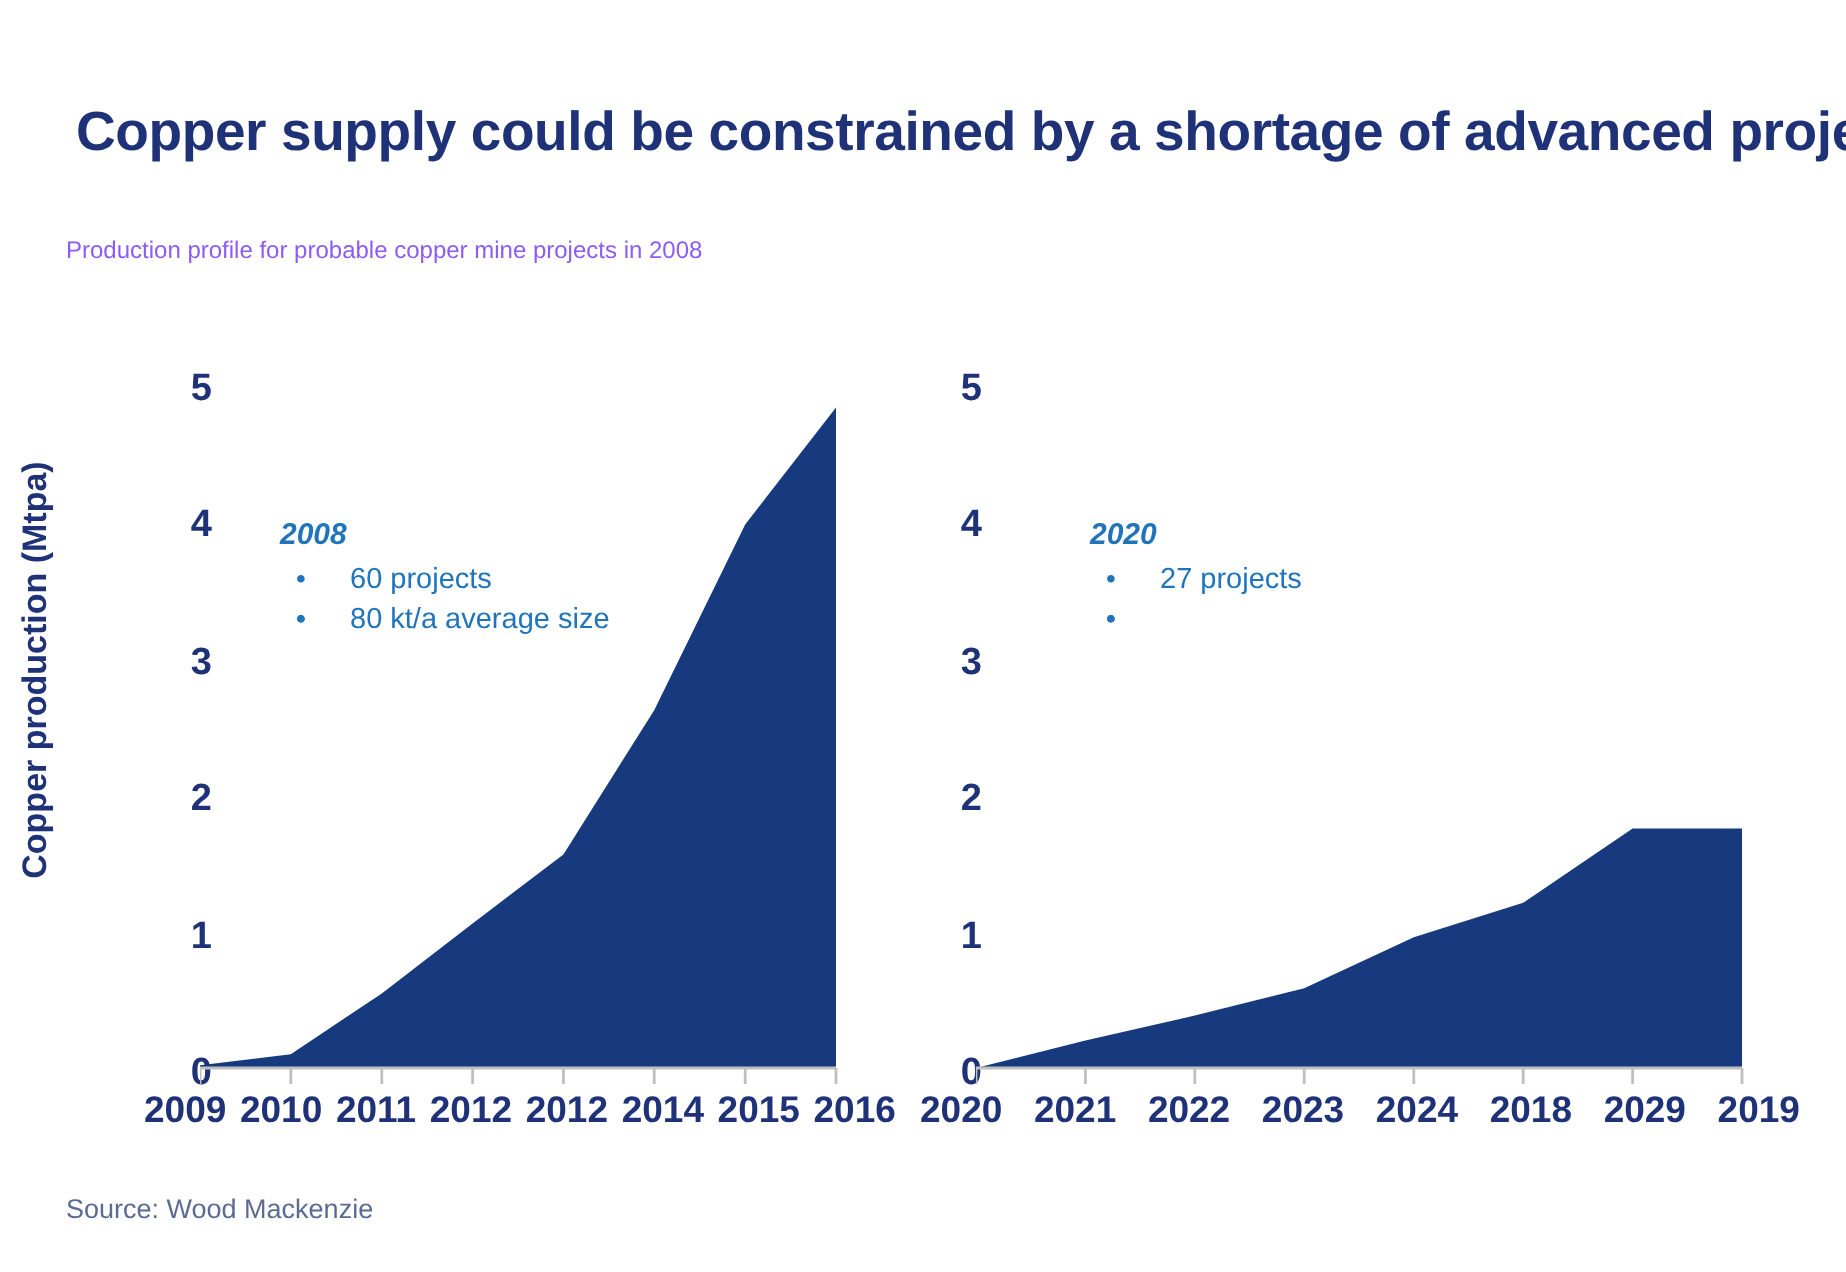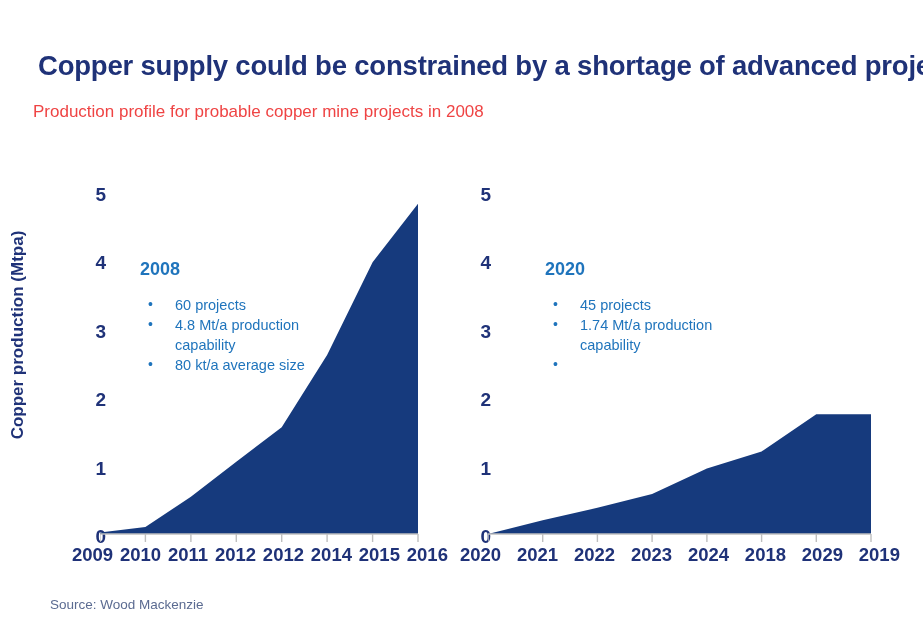--- a/index.html
+++ b/index.html
@@ -30,23 +30,23 @@
     font-size: 27.5px;
     font-weight: bold;
     color: #1F3278;
     letter-spacing: -0.2px;
     white-space: nowrap;
   }
 
   
   .subtitle {
     position: absolute;
-    top: 102px;
-    font-size: 17px;
-    color: #ef4444;
+    top: 118px;
+    font-size: 12px;
+    color: #8b5cf6;
     white-space: nowrap;
   }
   .subtitle.left  { left: 33px; }
   .subtitle.right { left: 468px; }
 
   
   .panel {
     position: absolute;
     top: 165px;
     height: 410px;
@@ -107,24 +107,25 @@
   }
 
   
   .annot {
     position: absolute;
     color: #1F74BC;
     font-size: 14.5px;
     line-height: 1.33;
   }
   .annot .ayear {
-    font-size: 18px;
-    font-weight: bold;
-    margin-bottom: 14px;
+    font-size: 15px;
+    font-weight: bold;
+    margin-bottom: 3px;
     display: block;
+    font-style: italic;
   }
   .annot ul {
     list-style: none;
     margin: 0;
     padding: 0;
   }
   .annot li {
     position: relative;
     padding-left: 35px;
     margin-bottom: 1px;
@@ -134,21 +135,21 @@
     left: 8px;
     top: -1px;
     font-size: 14px;
     line-height: 1.33;
   }
   .annot li .btext { display: inline-block; }
 
   
   .source {
     position: absolute;
-    left: 50px;
+    left: 33px;
     top: 597px;
     font-size: 13.5px;
     color: #5B6B91;
     white-space: nowrap;
   }
 </style>
 </head>
 <body>
 
 <div class="page">
@@ -203,21 +204,20 @@
 
     <div class="annot" style="left:110px; top:93px; width:200px;">
       <span class="ayear">2008</span>
       <ul>
         <li>
           <span class="bullet">•</span>
           <span class="btext">60 projects</span>
         </li>
         <li>
           <span class="bullet">•</span>
-          <span class="btext">4.8 Mt/a production capability</span>
         </li>
         <li>
           <span class="bullet">•</span>
           <span class="btext">80 kt/a average size</span>
         </li>
       </ul>
     </div>
   </div>
 
   <div class="panel right">
@@ -256,25 +256,24 @@
       <span class="xtick">2018</span>
       <span class="xtick">2029</span>
       <span class="xtick">2019</span>
     </div>
 
     <div class="annot" style="left:90px; top:93px; width:210px;">
       <span class="ayear">2020</span>
       <ul>
         <li>
           <span class="bullet">•</span>
-          <span class="btext">45 projects</span>
-        </li>
-        <li>
-          <span class="bullet">•</span>
-          <span class="btext">1.74 Mt/a production capability</span>
+          <span class="btext">27 projects</span>
+        </li>
+        <li>
+          <span class="bullet">•</span>
         </li>
         <li>
           <span class="bullet">•</span>
         </li>
       </ul>
     </div>
   </div>
 
   <div class="source">Source: Wood Mackenzie</div>
 

